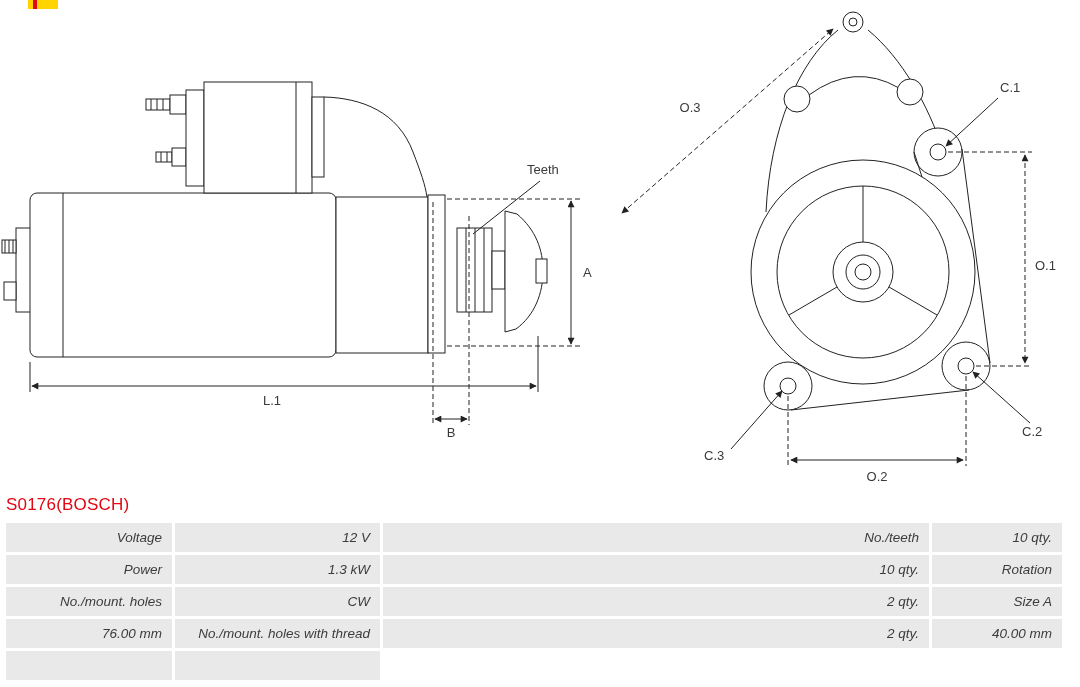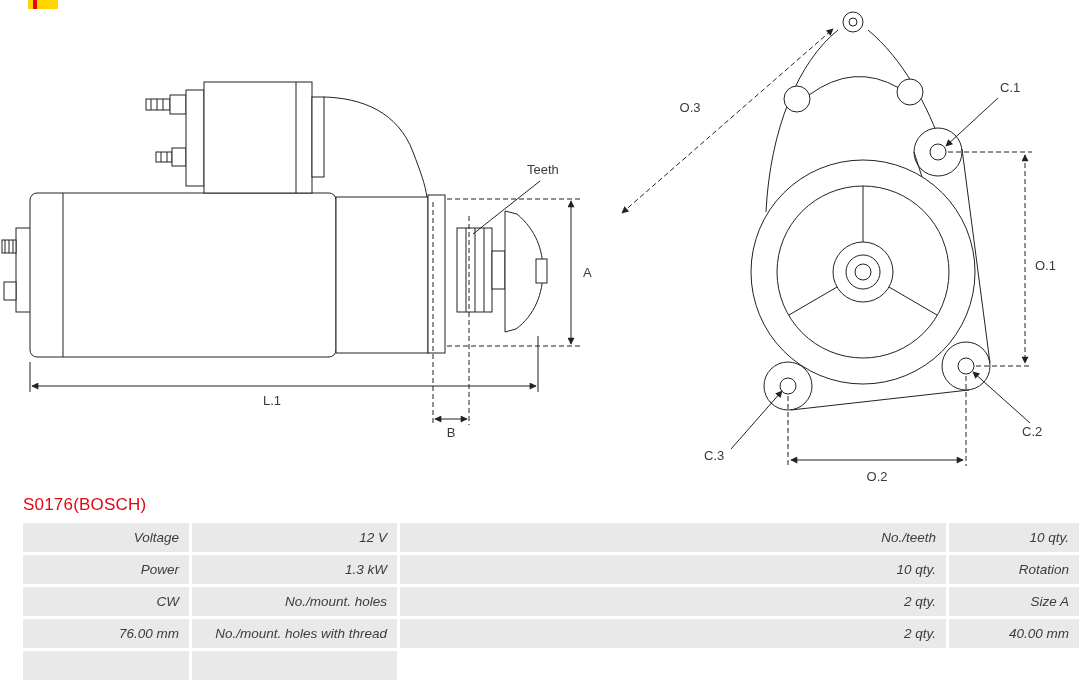--- a/index.html
+++ b/index.html
@@ -10,21 +10,21 @@
   .logo-frag{
     position:absolute;left:28px;top:0;width:30px;height:9px;
     background:linear-gradient(90deg,#ffd400 0 18%,#e30613 18% 30%,#ffd400 30% 100%);
   }
   .drawing{position:absolute;left:0;top:0;}
   .dash{stroke-dasharray:5 3;}
   .dimtext text{
     font-family:"Liberation Sans",sans-serif;font-size:13px;
     fill:#3a3a3a;stroke:none;
   }
-  .spec-section{position:absolute;left:23px;top:492px;width:1056px;}
+  .spec-section{position:absolute;left:6px;top:492px;width:1056px;}
   .part-number{
     font-size:17px;color:#e30613;margin:3px 0 8px 0;letter-spacing:.2px;
   }
   .spec-table{
     display:grid;
     grid-template-columns:166px 205px 546px 130px;
     gap:3px;
     font-style:italic;
   }
   .cell{
@@ -169,22 +169,22 @@
     <div class="cell">Voltage</div>
     <div class="cell">12 V</div>
     <div class="cell">No./teeth</div>
     <div class="cell">10 qty.</div>
 
     <div class="cell">Power</div>
     <div class="cell">1.3 kW</div>
     <div class="cell">10 qty.</div>
 
     <div class="cell">Rotation</div>
+    <div class="cell">No./mount. holes</div>
     <div class="cell">CW</div>
-    <div class="cell">No./mount. holes</div>
     <div class="cell">2 qty.</div>
 
     <div class="cell">Size A</div>
     <div class="cell">76.00 mm</div>
     <div class="cell">No./mount. holes with thread</div>
     <div class="cell">2 qty.</div>
 
     <div class="cell">40.00 mm</div>
     <div class="cell"></div>
     <div class="cell"></div>

